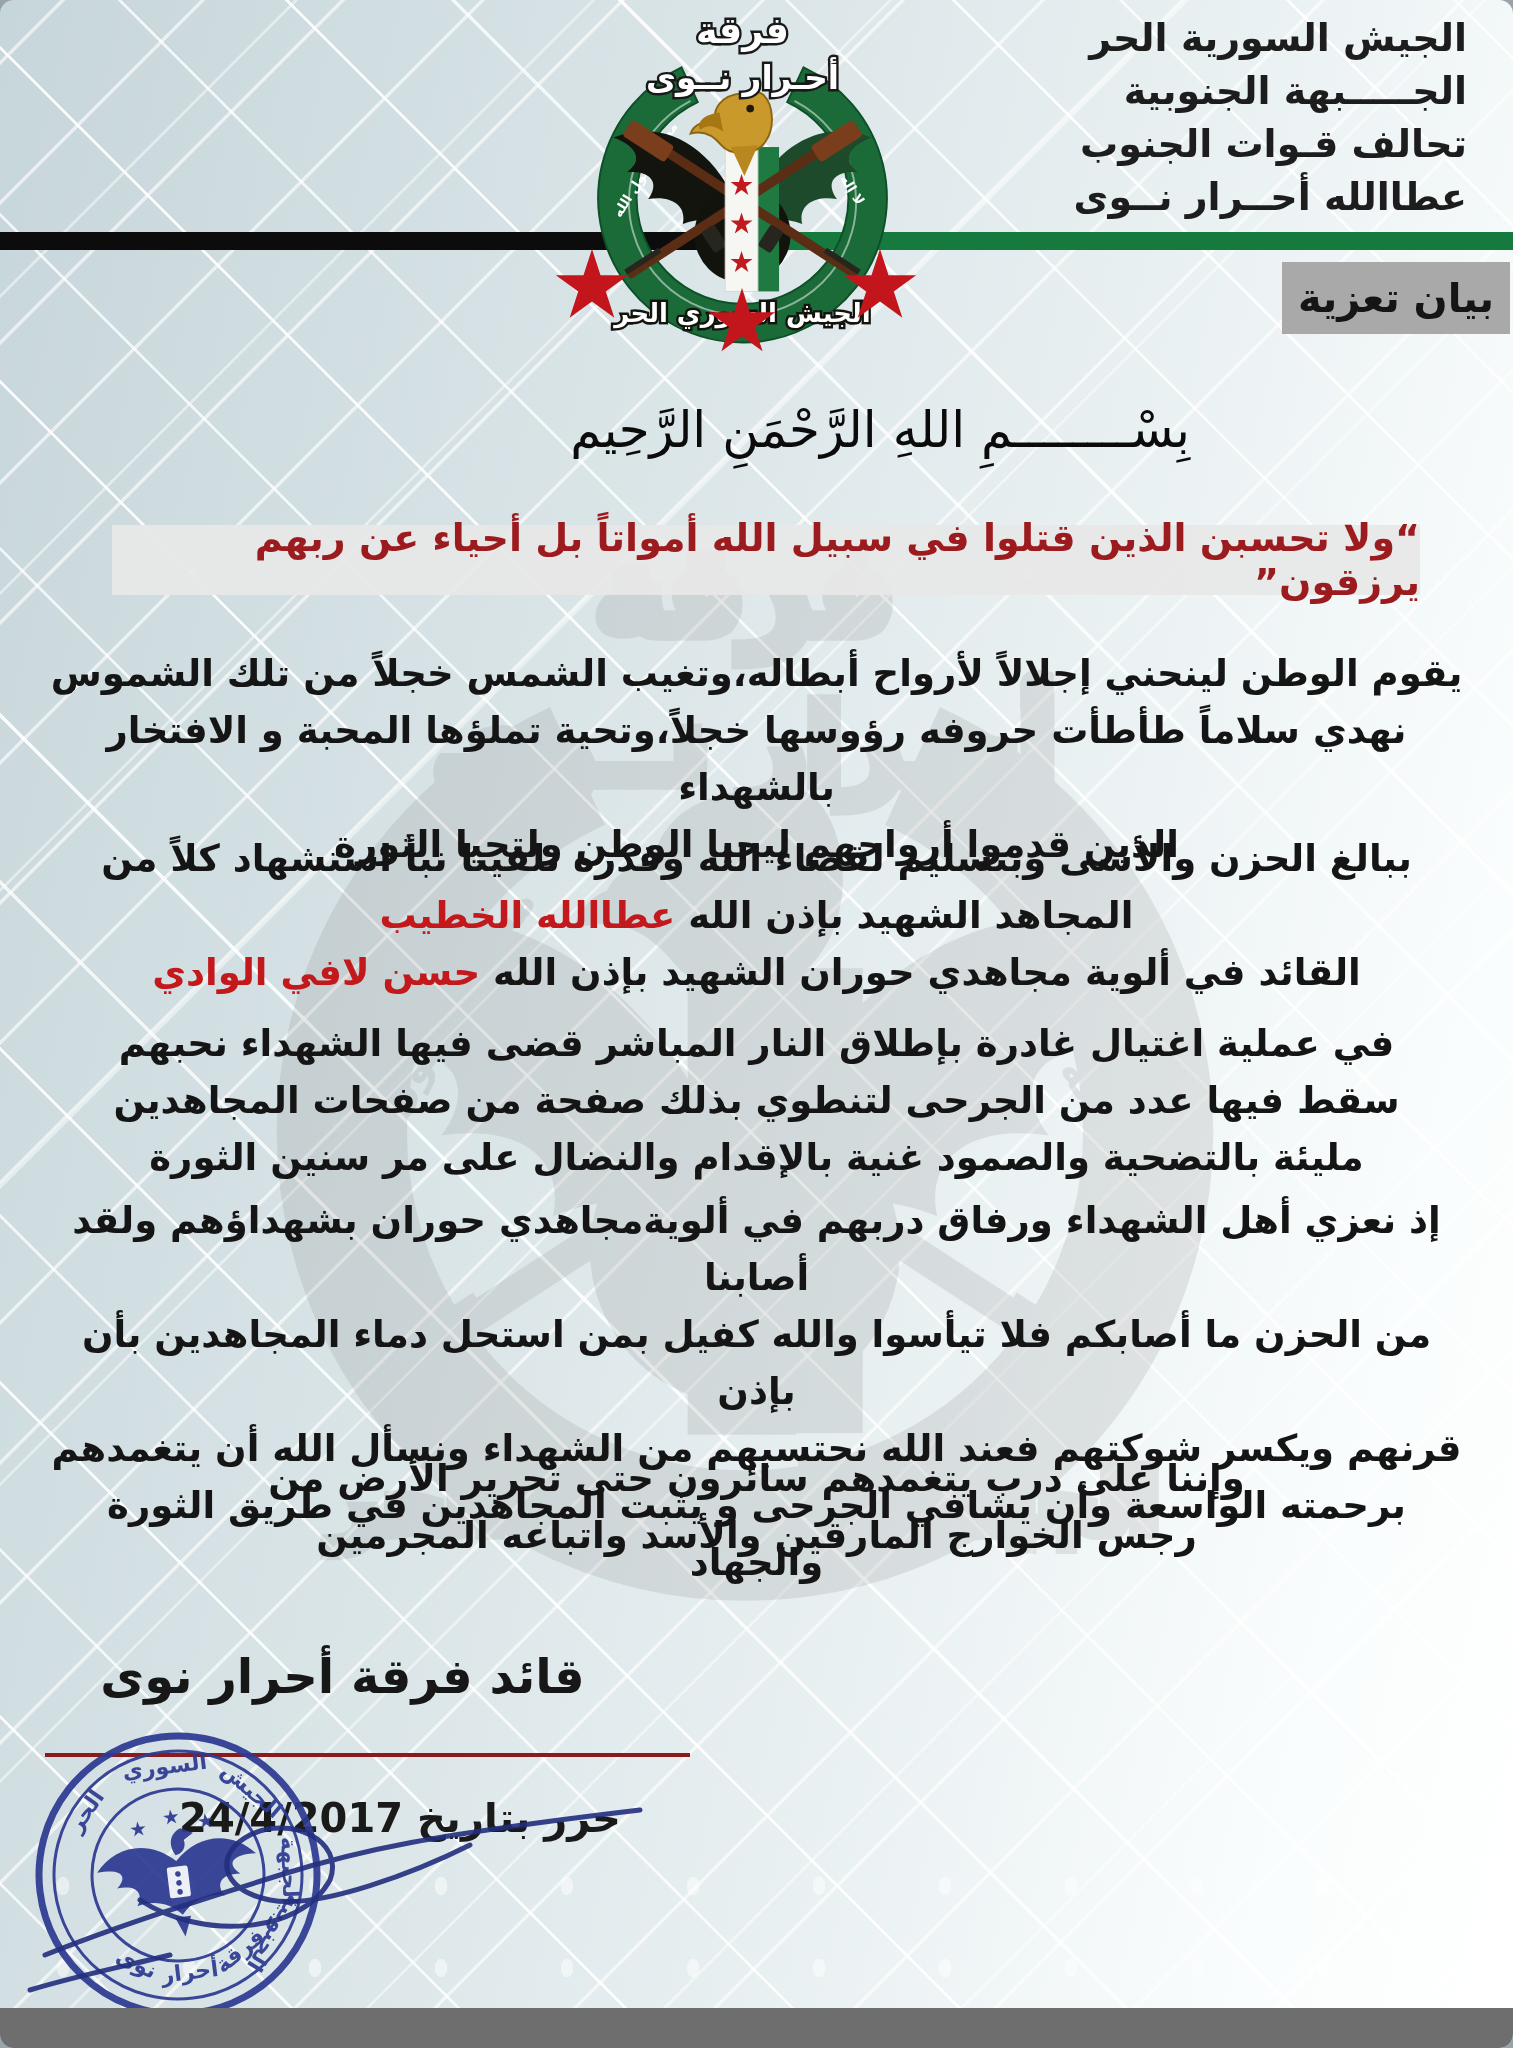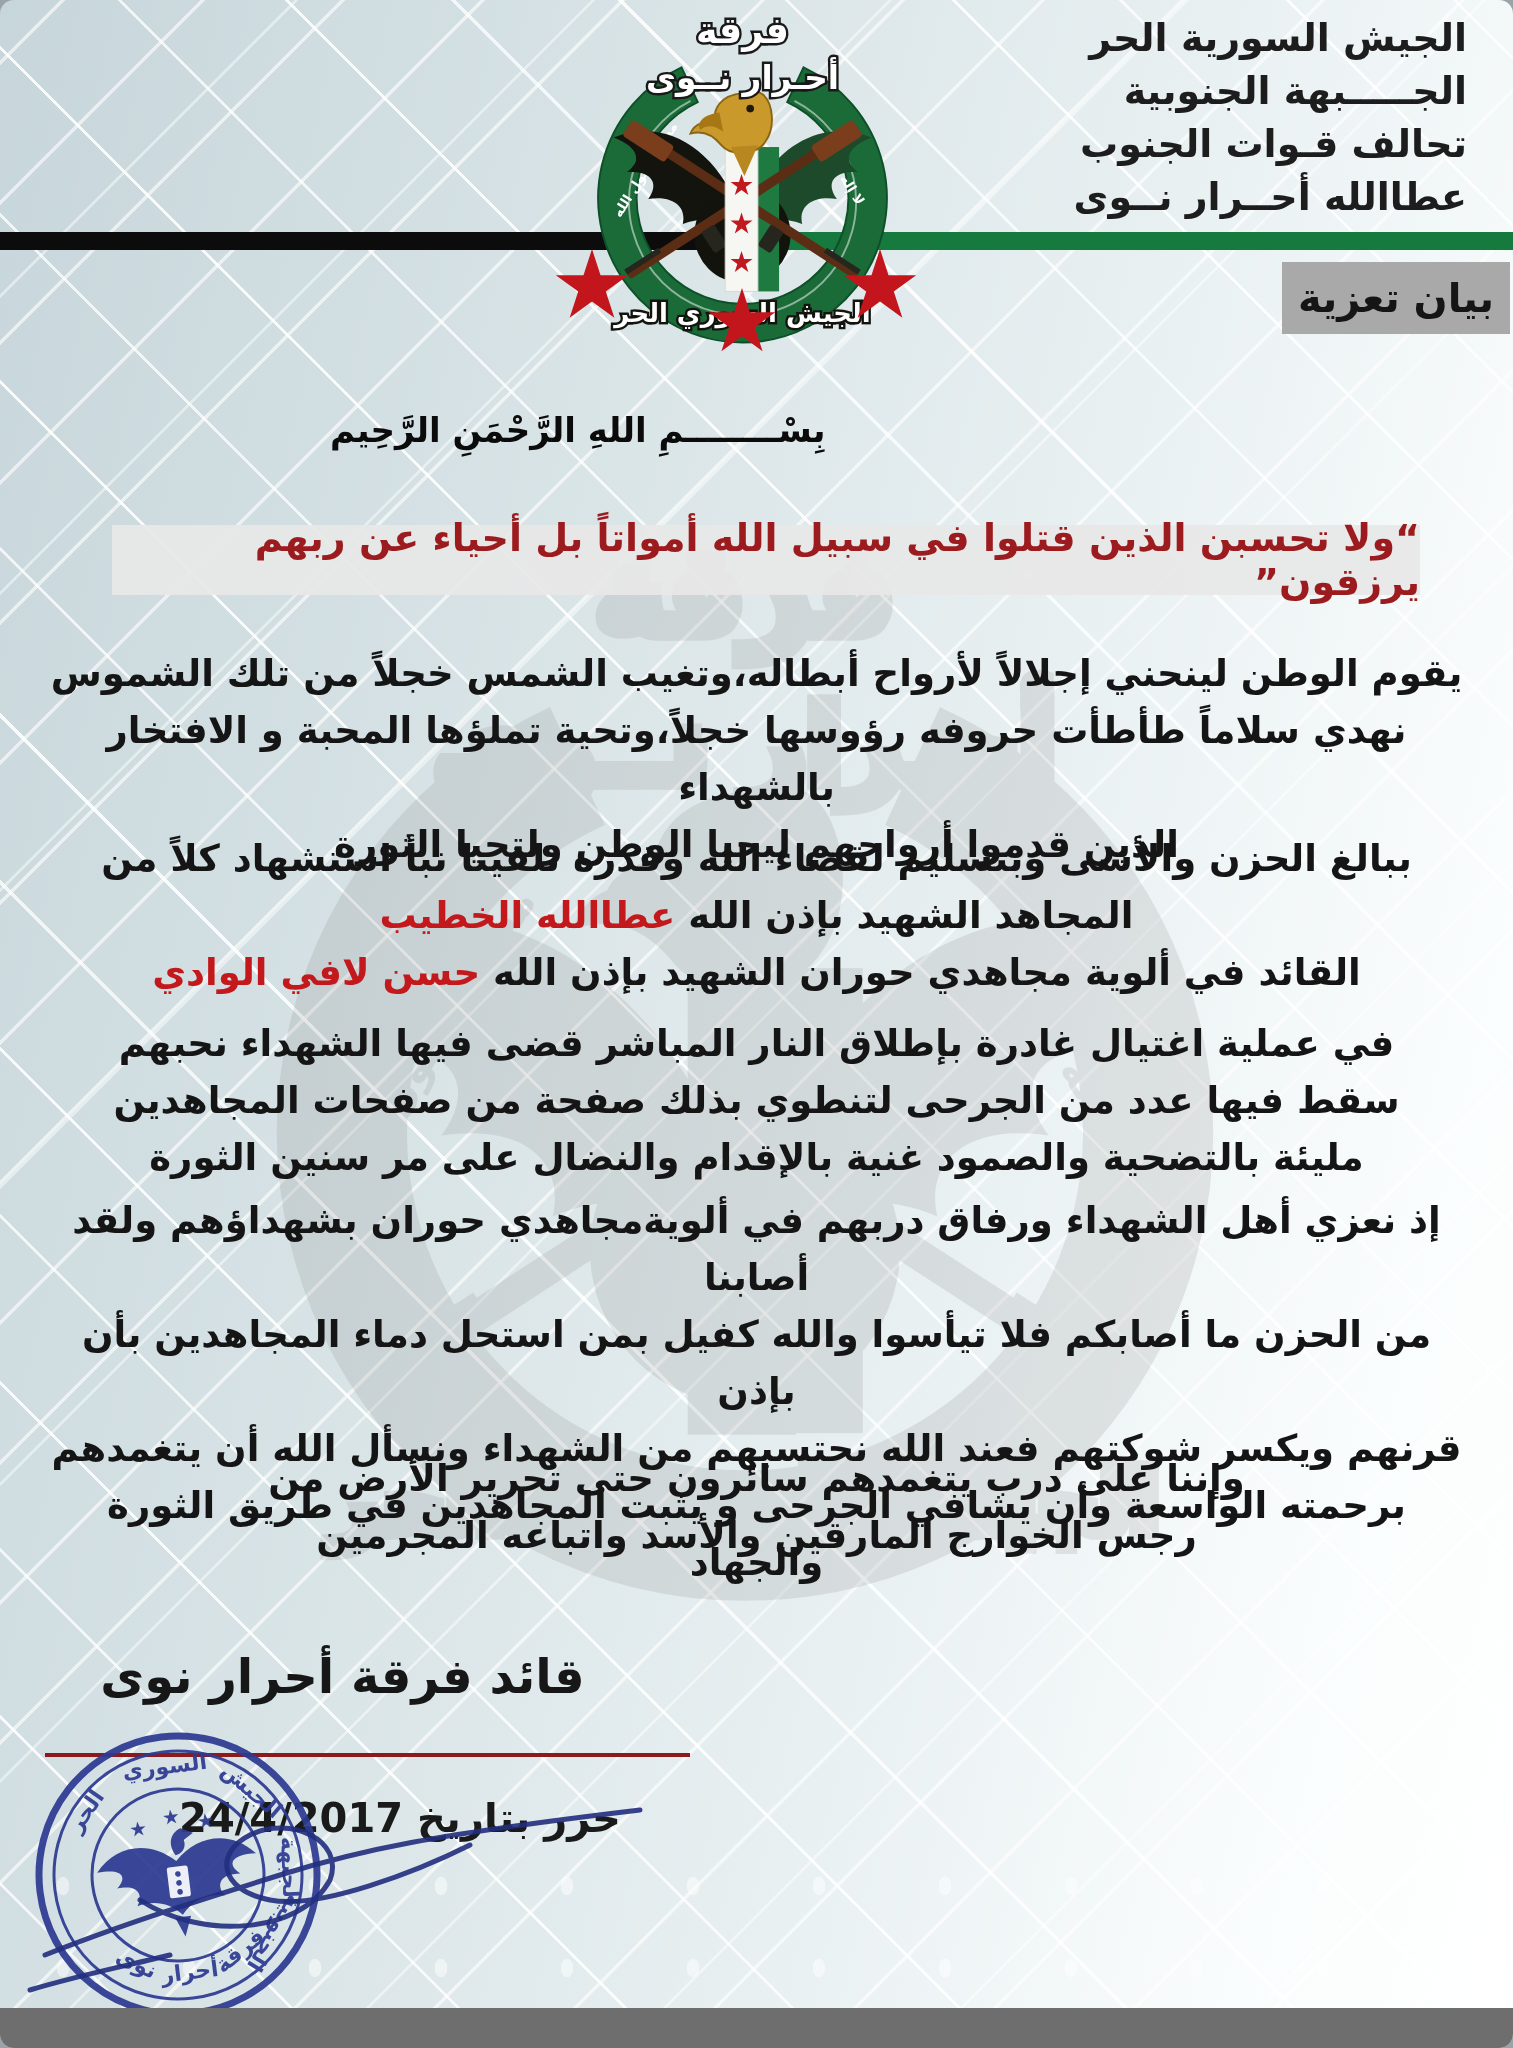--- a/index.html
+++ b/index.html
@@ -19,22 +19,22 @@
   .stripe-black{left:0;top:232px;width:752px;height:18px;background:#0c0c0c;}
   .stripe-green{left:752px;top:232px;width:761px;height:18px;background:#167a3e;}
   .badge{left:1282px;top:262px;width:228px;height:72px;background:#a9a9a9;
     display:flex;align-items:center;justify-content:center;direction:rtl;
     font-size:40px;font-weight:700;color:#151515;}
   .emblem-box{left:550px;top:0;width:385px;height:348px;}
   .page-stars{left:545px;top:242px;width:390px;height:132px;}
   .watermark{left:125px;top:470px;width:1240px;height:1170px;
     filter:grayscale(1) contrast(0);opacity:.17;pointer-events:none;}
   
-  .bismillah{left:330px;top:378px;width:860px;text-align:left;direction:rtl;
-    font-size:34px;line-height:105px;font-weight:700;color:#0b0b0b;}
+  .bismillah{left:330px;top:378px;width:860px;text-align:right;direction:rtl;
+    font-size:50px;line-height:105px;font-weight:400;color:#0b0b0b;}
   .verse-band{left:112px;top:525px;width:1308px;height:70px;background:rgba(231,231,231,.93);
     display:flex;align-items:center;justify-content:center;direction:rtl;
     font-size:38px;font-weight:700;color:#9c1b1e;}
   
   .para{left:45px;width:1423px;text-align:center;direction:rtl;font-weight:700;
     font-size:37px;line-height:57px;color:#151515;}
   .p1{top:645px;} .p2{top:830px;} .p3{top:1015px;} .p4{top:1192px;} .p5{top:1450px;}
   .red-name{color:#c3191c;}
   
   .sig{left:20px;top:1648px;width:645px;text-align:center;direction:rtl;

